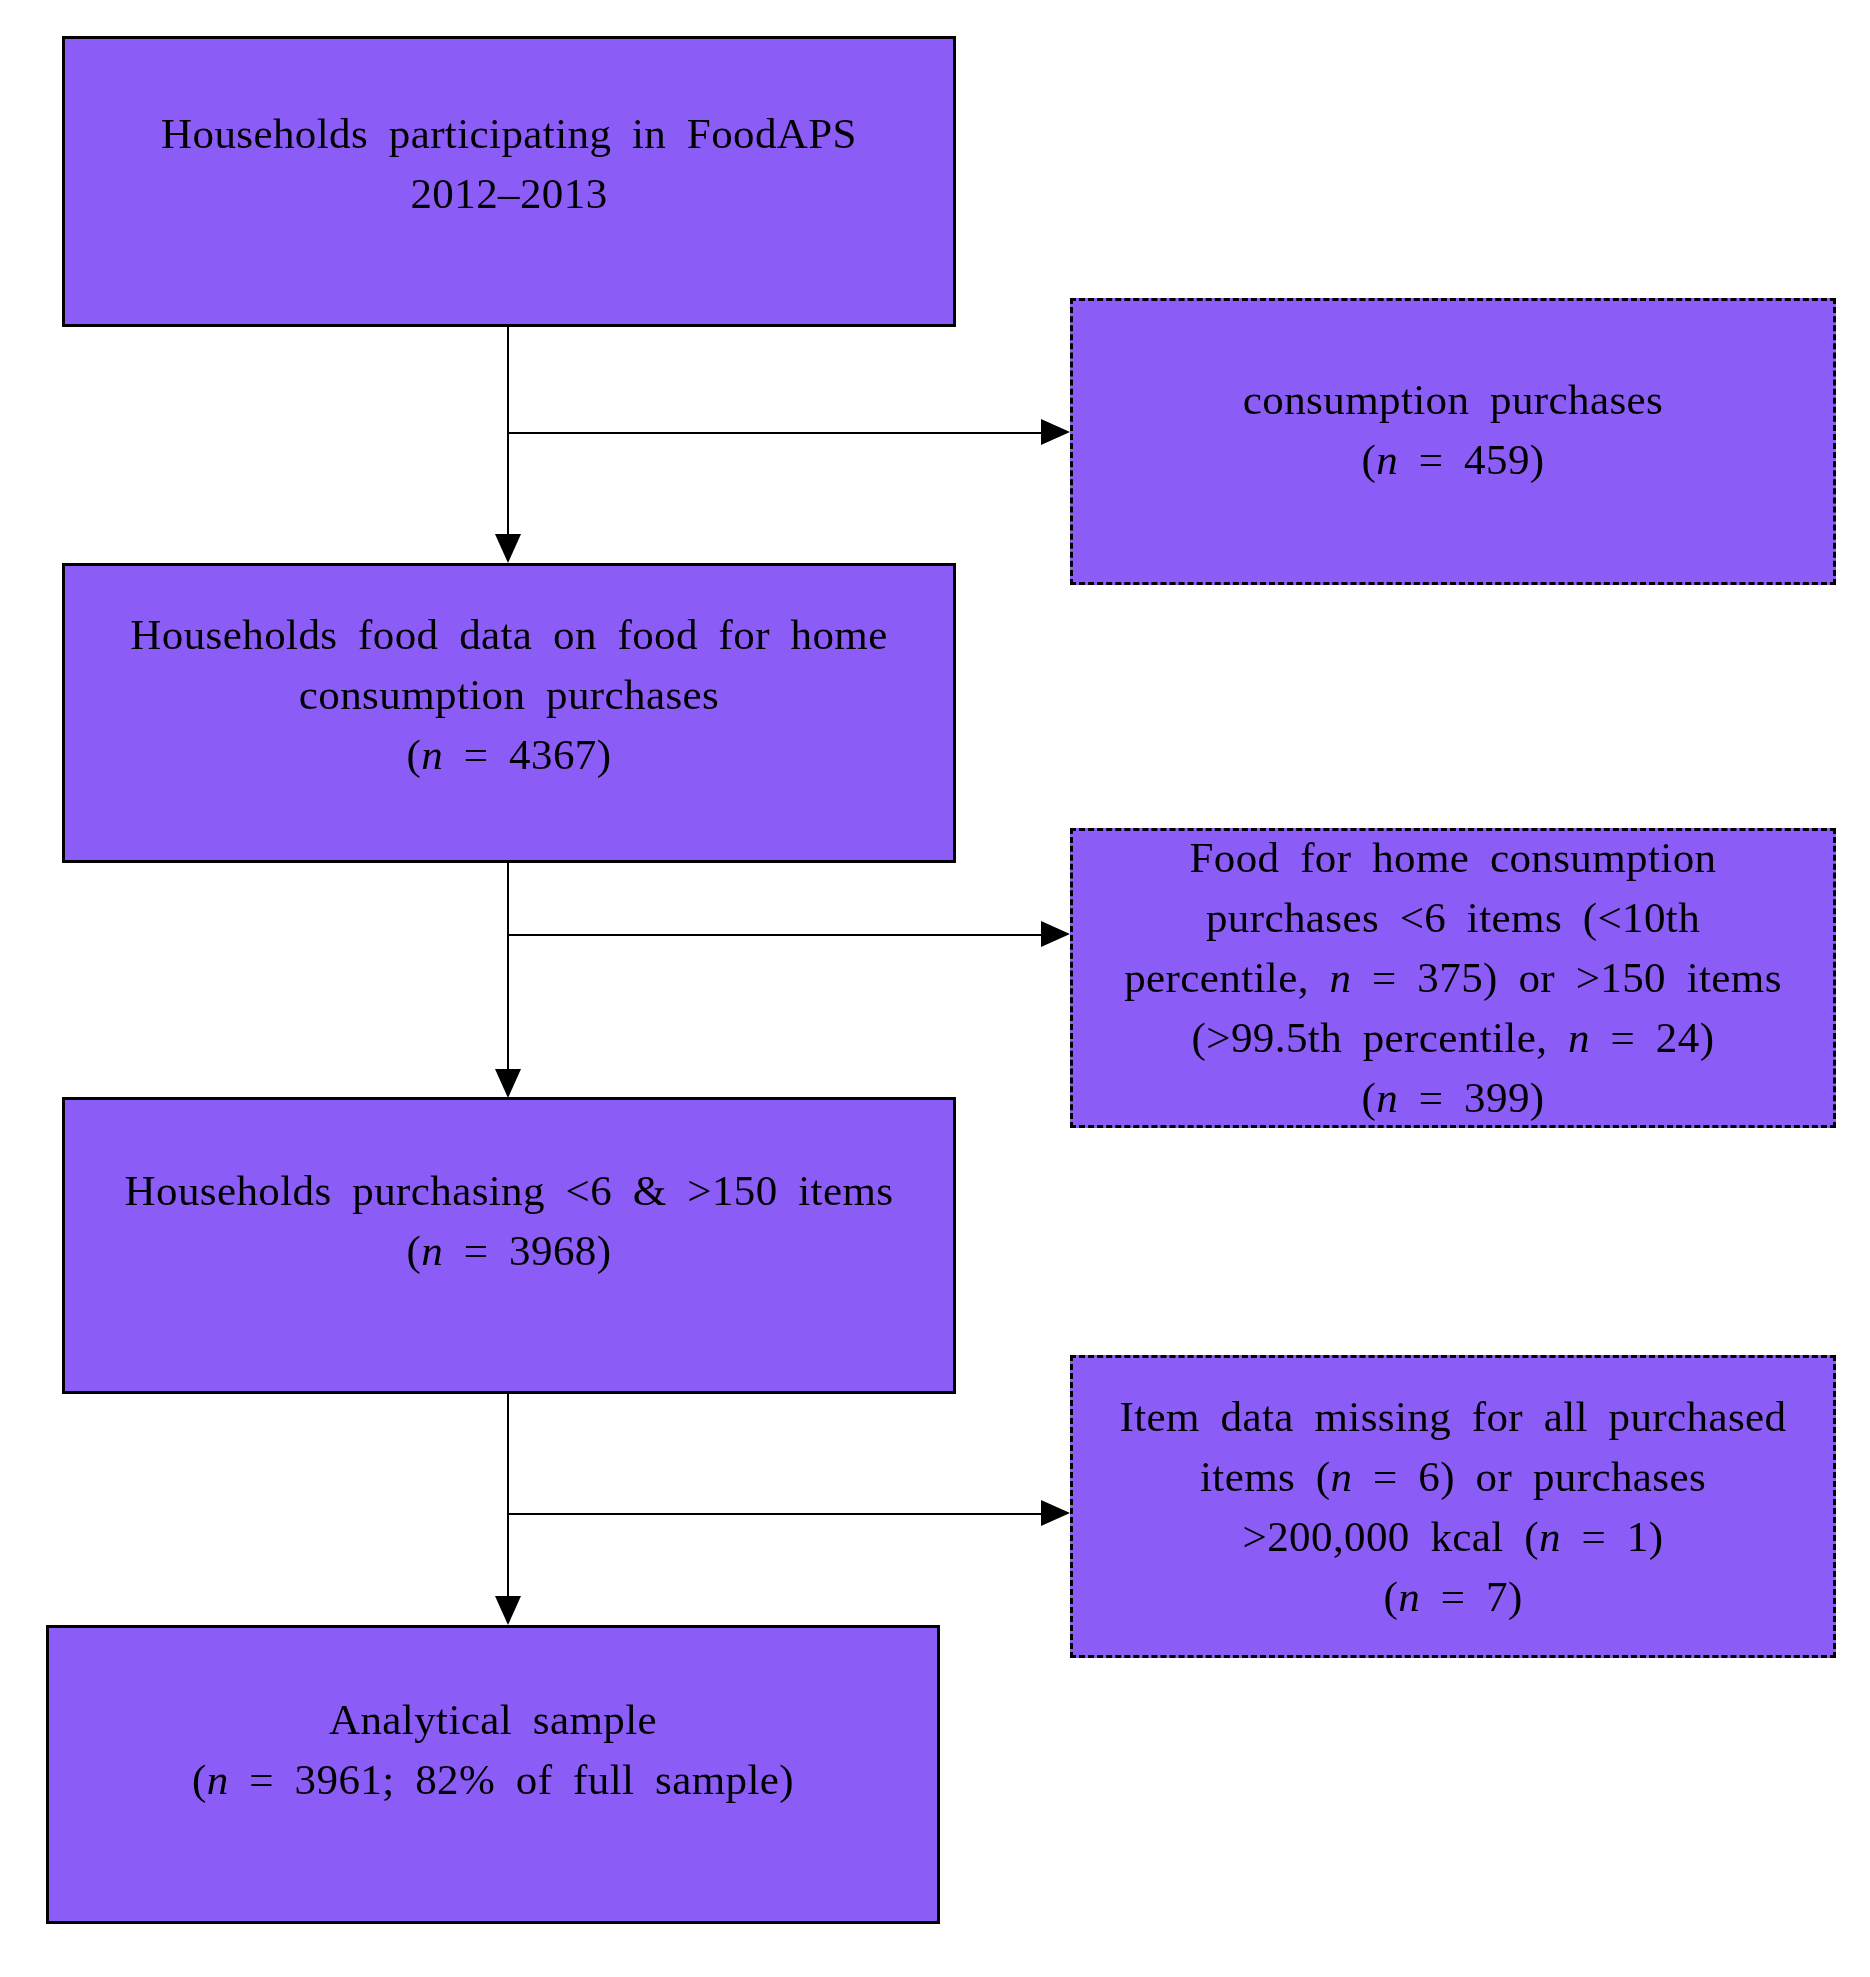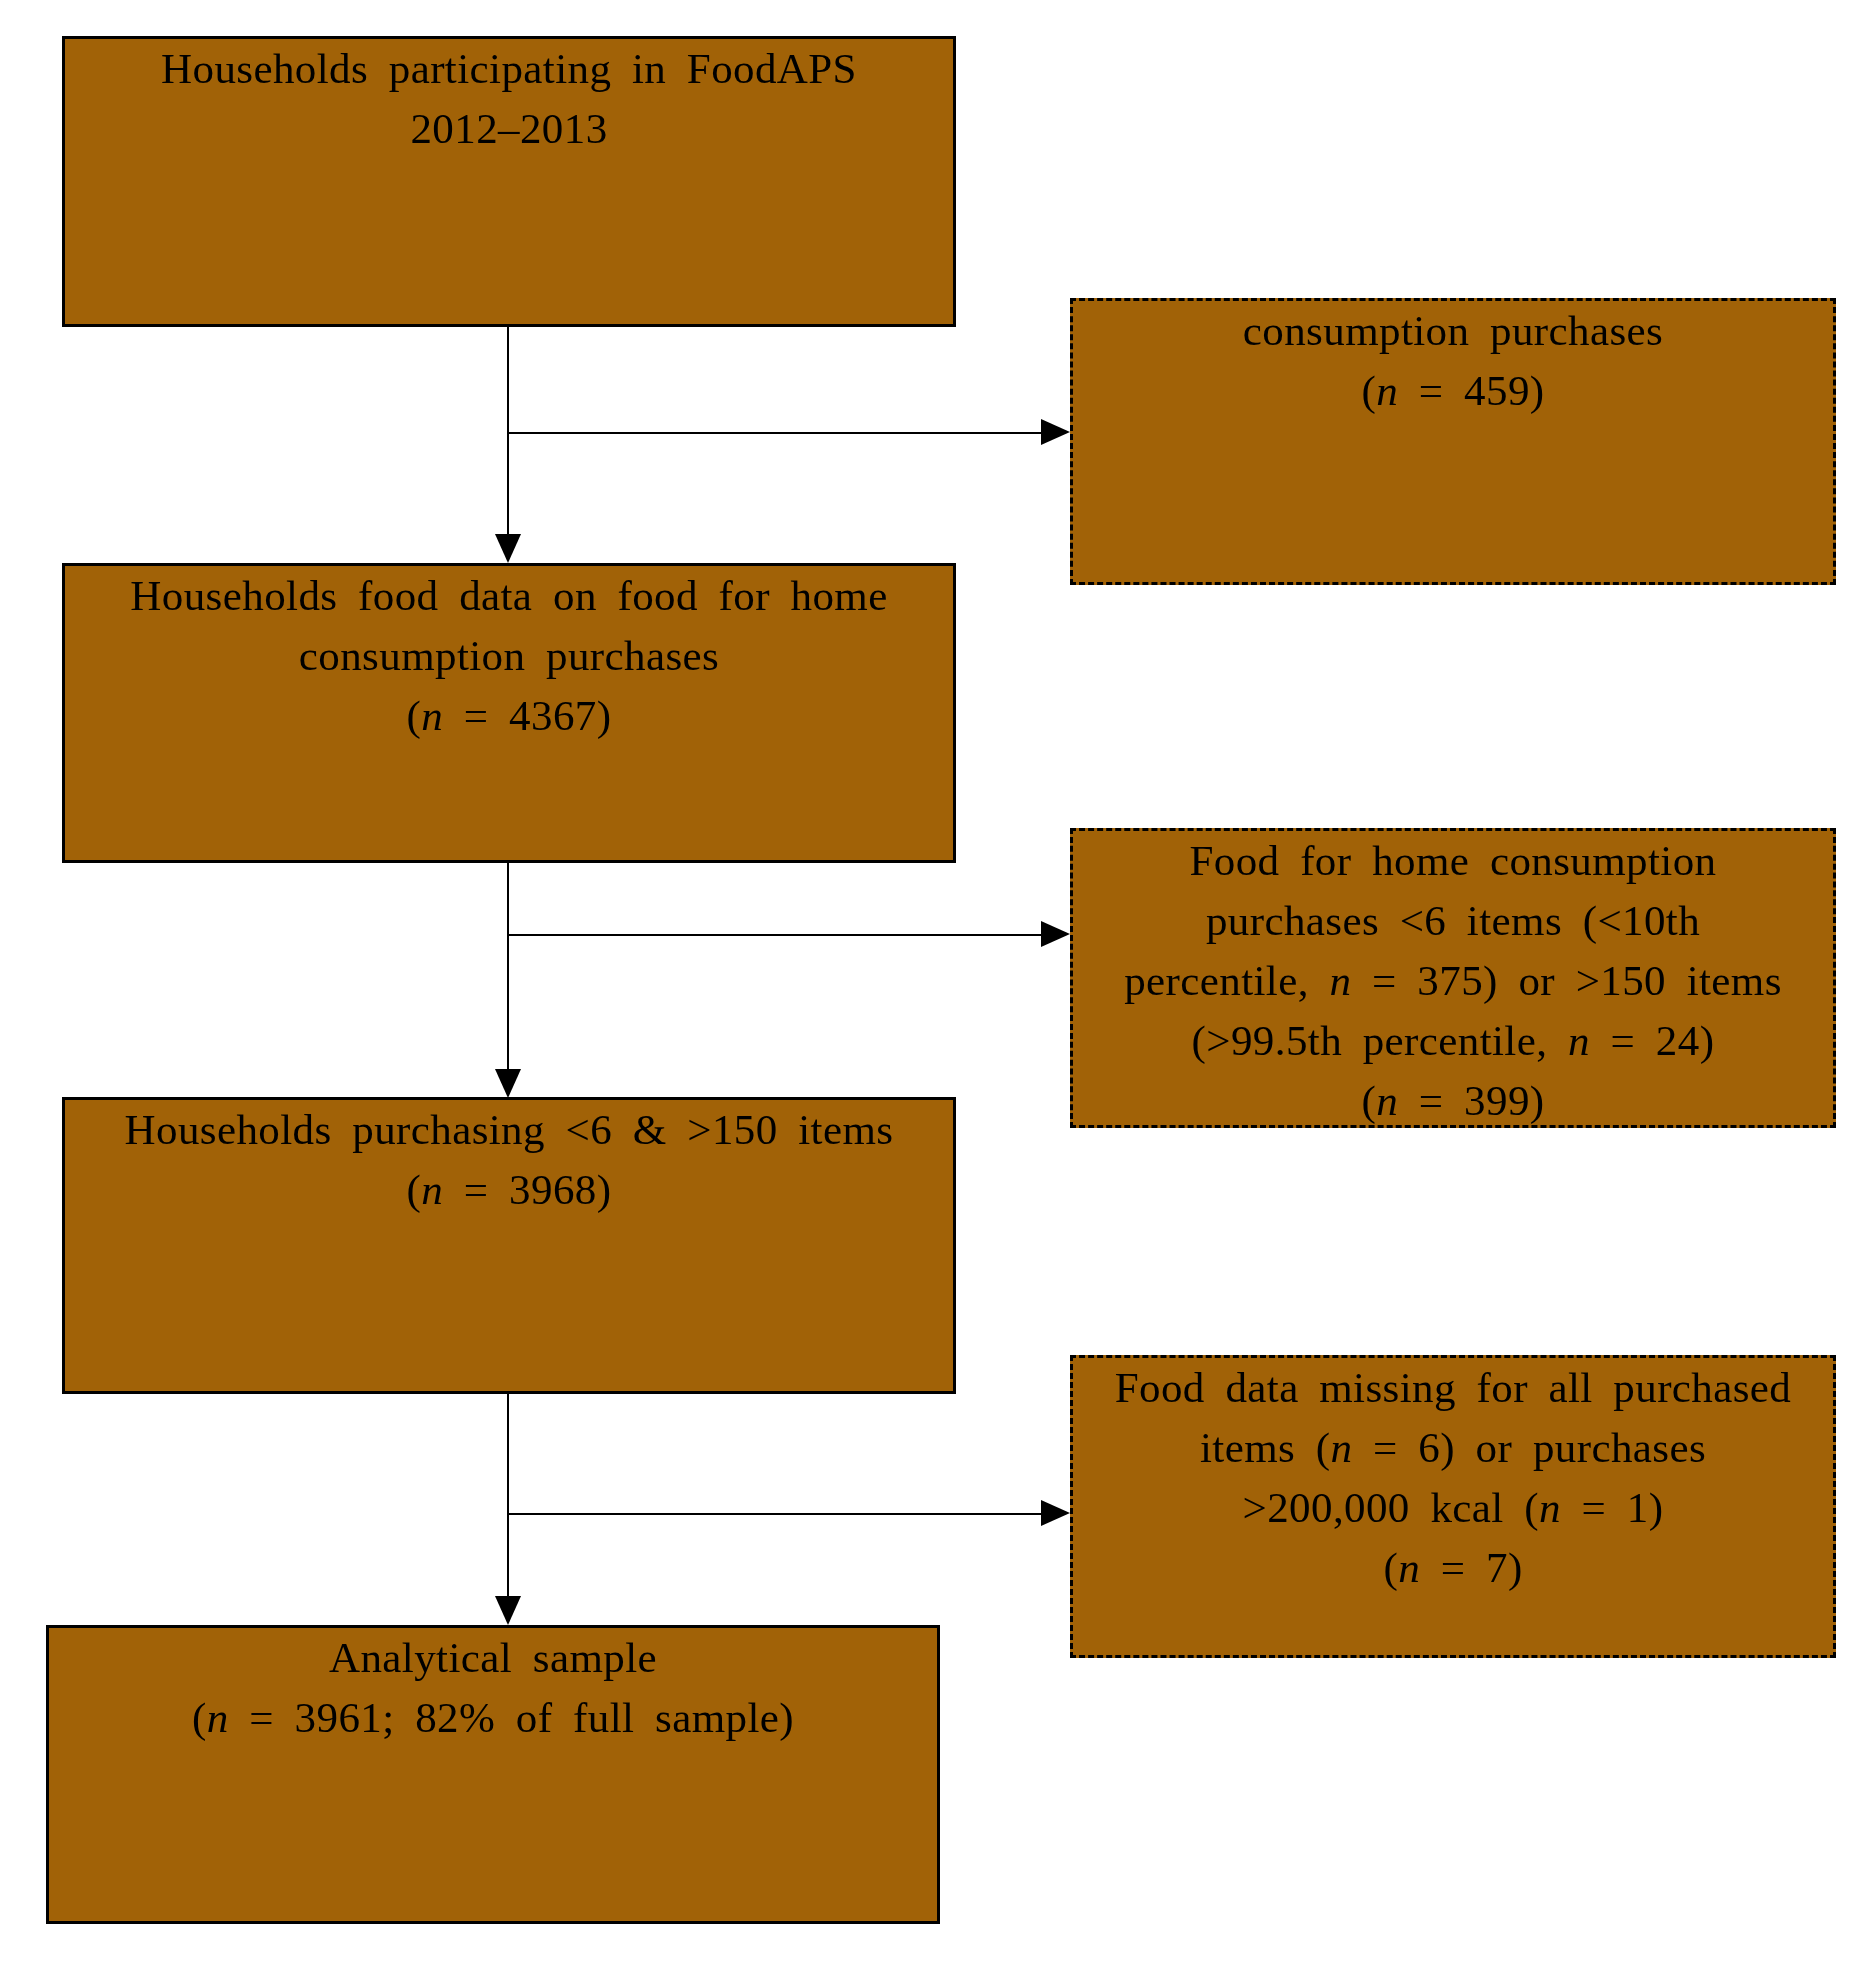--- a/index.html
+++ b/index.html
@@ -10,22 +10,23 @@
   .canvas {
     position: relative;
     width: 1871px;
     height: 1977px;
     background: #ffffff;
     font-family: "Liberation Serif", "DejaVu Serif", serif;
     color: #000000;
   }
   .box {
     position: absolute;
-    background: #a16207;
+    background: #8b5cf6;
     display: flex;
+    align-items: center;
     justify-content: center;
     text-align: center;
     font-size: 43px;
     line-height: 60px;
     word-spacing: 9.5px;
     letter-spacing: 0.4px;
     box-sizing: border-box;
   }
   .box .line { display: block; }
   .solid  { border: 3.2px solid #000000; }
@@ -104,21 +105,21 @@
         <span class="line">Food for home consumption</span>
         <span class="line">purchases &lt;6 items (&lt;10th</span>
         <span class="line">percentile, <i>n</i> = 375) or &gt;150 items</span>
         <span class="line">(&gt;99.5th percentile, <i>n</i> = 24)</span>
         <span class="line">(<i>n</i> = 399)</span>
       </div>
     </div>
 
   <div class="box dashed" style="left:1070px; top:1355px; width:766px; height:303px;">
       <div>
-        <span class="line">Food data missing for all purchased</span>
+        <span class="line">Item data missing for all purchased</span>
         <span class="line">items (<i>n</i> = 6) or purchases</span>
         <span class="line">&gt;200,000 kcal (<i>n</i> = 1)</span>
         <span class="line">(<i>n</i> = 7)</span>
       </div>
     </div>
 
   <div class="vline" style="left:507px; top:326px; height:208px;"></div>
   <div class="arrow-down" style="left:495px; top:534px;"></div>
 
   <div class="hline" style="left:507px; top:432px; width:534px;"></div>

